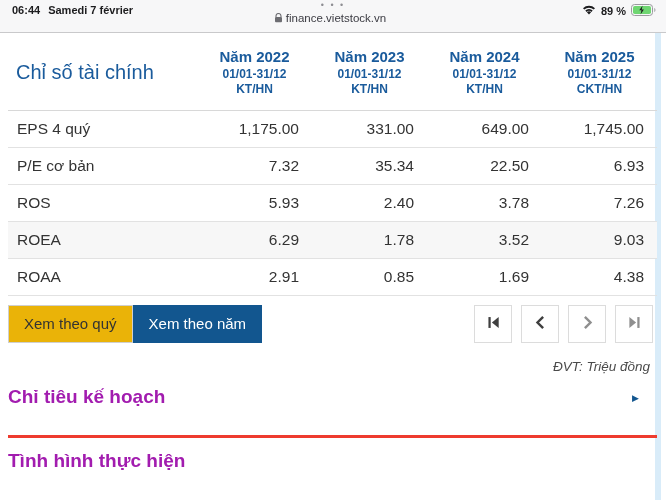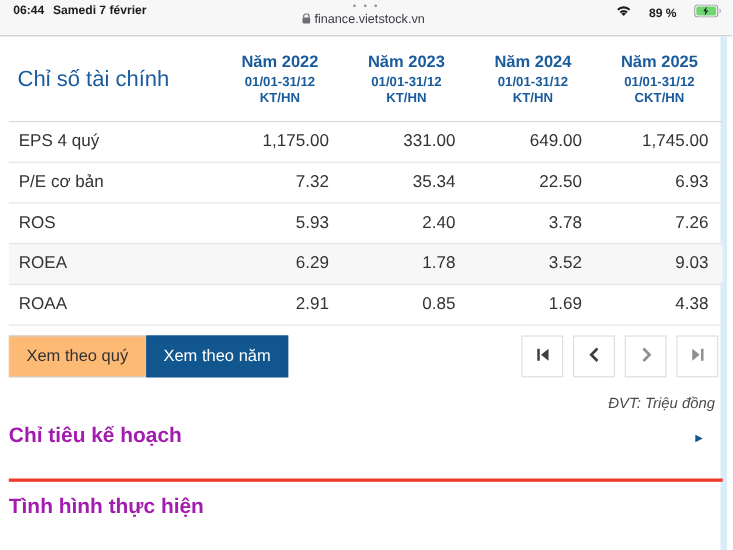--- a/index.html
+++ b/index.html
@@ -10,21 +10,21 @@
   .toolbar { position:absolute; top:0; left:0; width:666px; height:33px;
              background:#f7f7f8; border-bottom:1px solid #c9c9cb; }
   .status-left { position:absolute; top:4px; left:12px; font-size:11px; color:#1c1c1e; }
   .status-time { font-weight:700; margin-right:8px; }
   .status-date { font-weight:600; }
   .tab-dots { position:absolute; top:1px; left:0; width:666px; text-align:center;
               font-size:9px; letter-spacing:2px; color:#8e8e93; line-height:9px; }
   .addr { position:absolute; top:12px; left:0; width:660px; text-align:center;
           font-size:11.5px; color:#3c3c43; }
   .addr .lock { display:inline-block; vertical-align:-1px; margin-right:3px; }
-  .status-right { position:absolute; top:4px; right:10px; display:flex; align-items:center; gap:16px;
+  .status-right { position:absolute; top:4px; right:10px; display:flex; align-items:center; gap:5px;
                   font-size:11px; color:#1c1c1e; font-weight:600; }
 
   
   .edge-strip { position:absolute; top:33px; left:655px; width:6px; height:467px; background:#d9ecf9; }
 
   
   .content { position:absolute; top:33px; left:8px; width:649px; }
   .fin-table { width:100%; border-collapse:collapse; table-layout:fixed; }
   .fin-table col.c-label { width:189px; }
   .fin-table col.c-val { width:115px; }
@@ -36,21 +36,21 @@
   .col-head .period, .col-head .ctype { font-size:12px; font-weight:700; }
   tbody td { border-bottom:1px solid #e2e2e2; font-size:15.5px; color:#333; height:37px; }
   td.lbl { text-align:left; padding-left:9px; }
   td.num { text-align:right; padding-right:13px; }
   tr.alt td { background:#f7f7f7; }
 
   
   .controls { position:relative; margin-top:9px; height:38px; }
   .btn-group { position:absolute; left:0; top:0; display:flex; }
   .seg-btn { height:38px; padding:0 15px; font-size:15px; display:flex; align-items:center;
-             border:1px solid #cfcfcf; background:#fdba74; color:#333; cursor:pointer; }
+             border:1px solid #cfcfcf; background:#eab308; color:#333; cursor:pointer; }
   .seg-btn.active { background:#12568f; border-color:#12568f; color:#fff; }
   .pager { position:absolute; right:4px; top:0; display:flex; gap:9px; }
   .pg-btn { width:38px; height:38px; background:#fff; border:1px solid #dcdcdc;
             display:flex; align-items:center; justify-content:center; cursor:pointer; }
 
   .unit-note { text-align:right; padding:16px 7px 0 0; font-size:13.5px; font-style:italic; color:#4a4a4a; }
 
   
   .section-head { position:relative; margin-top:12px; }
   .section-title { color:#a21caf; font-size:19px; font-weight:700; padding-bottom:27px; }

